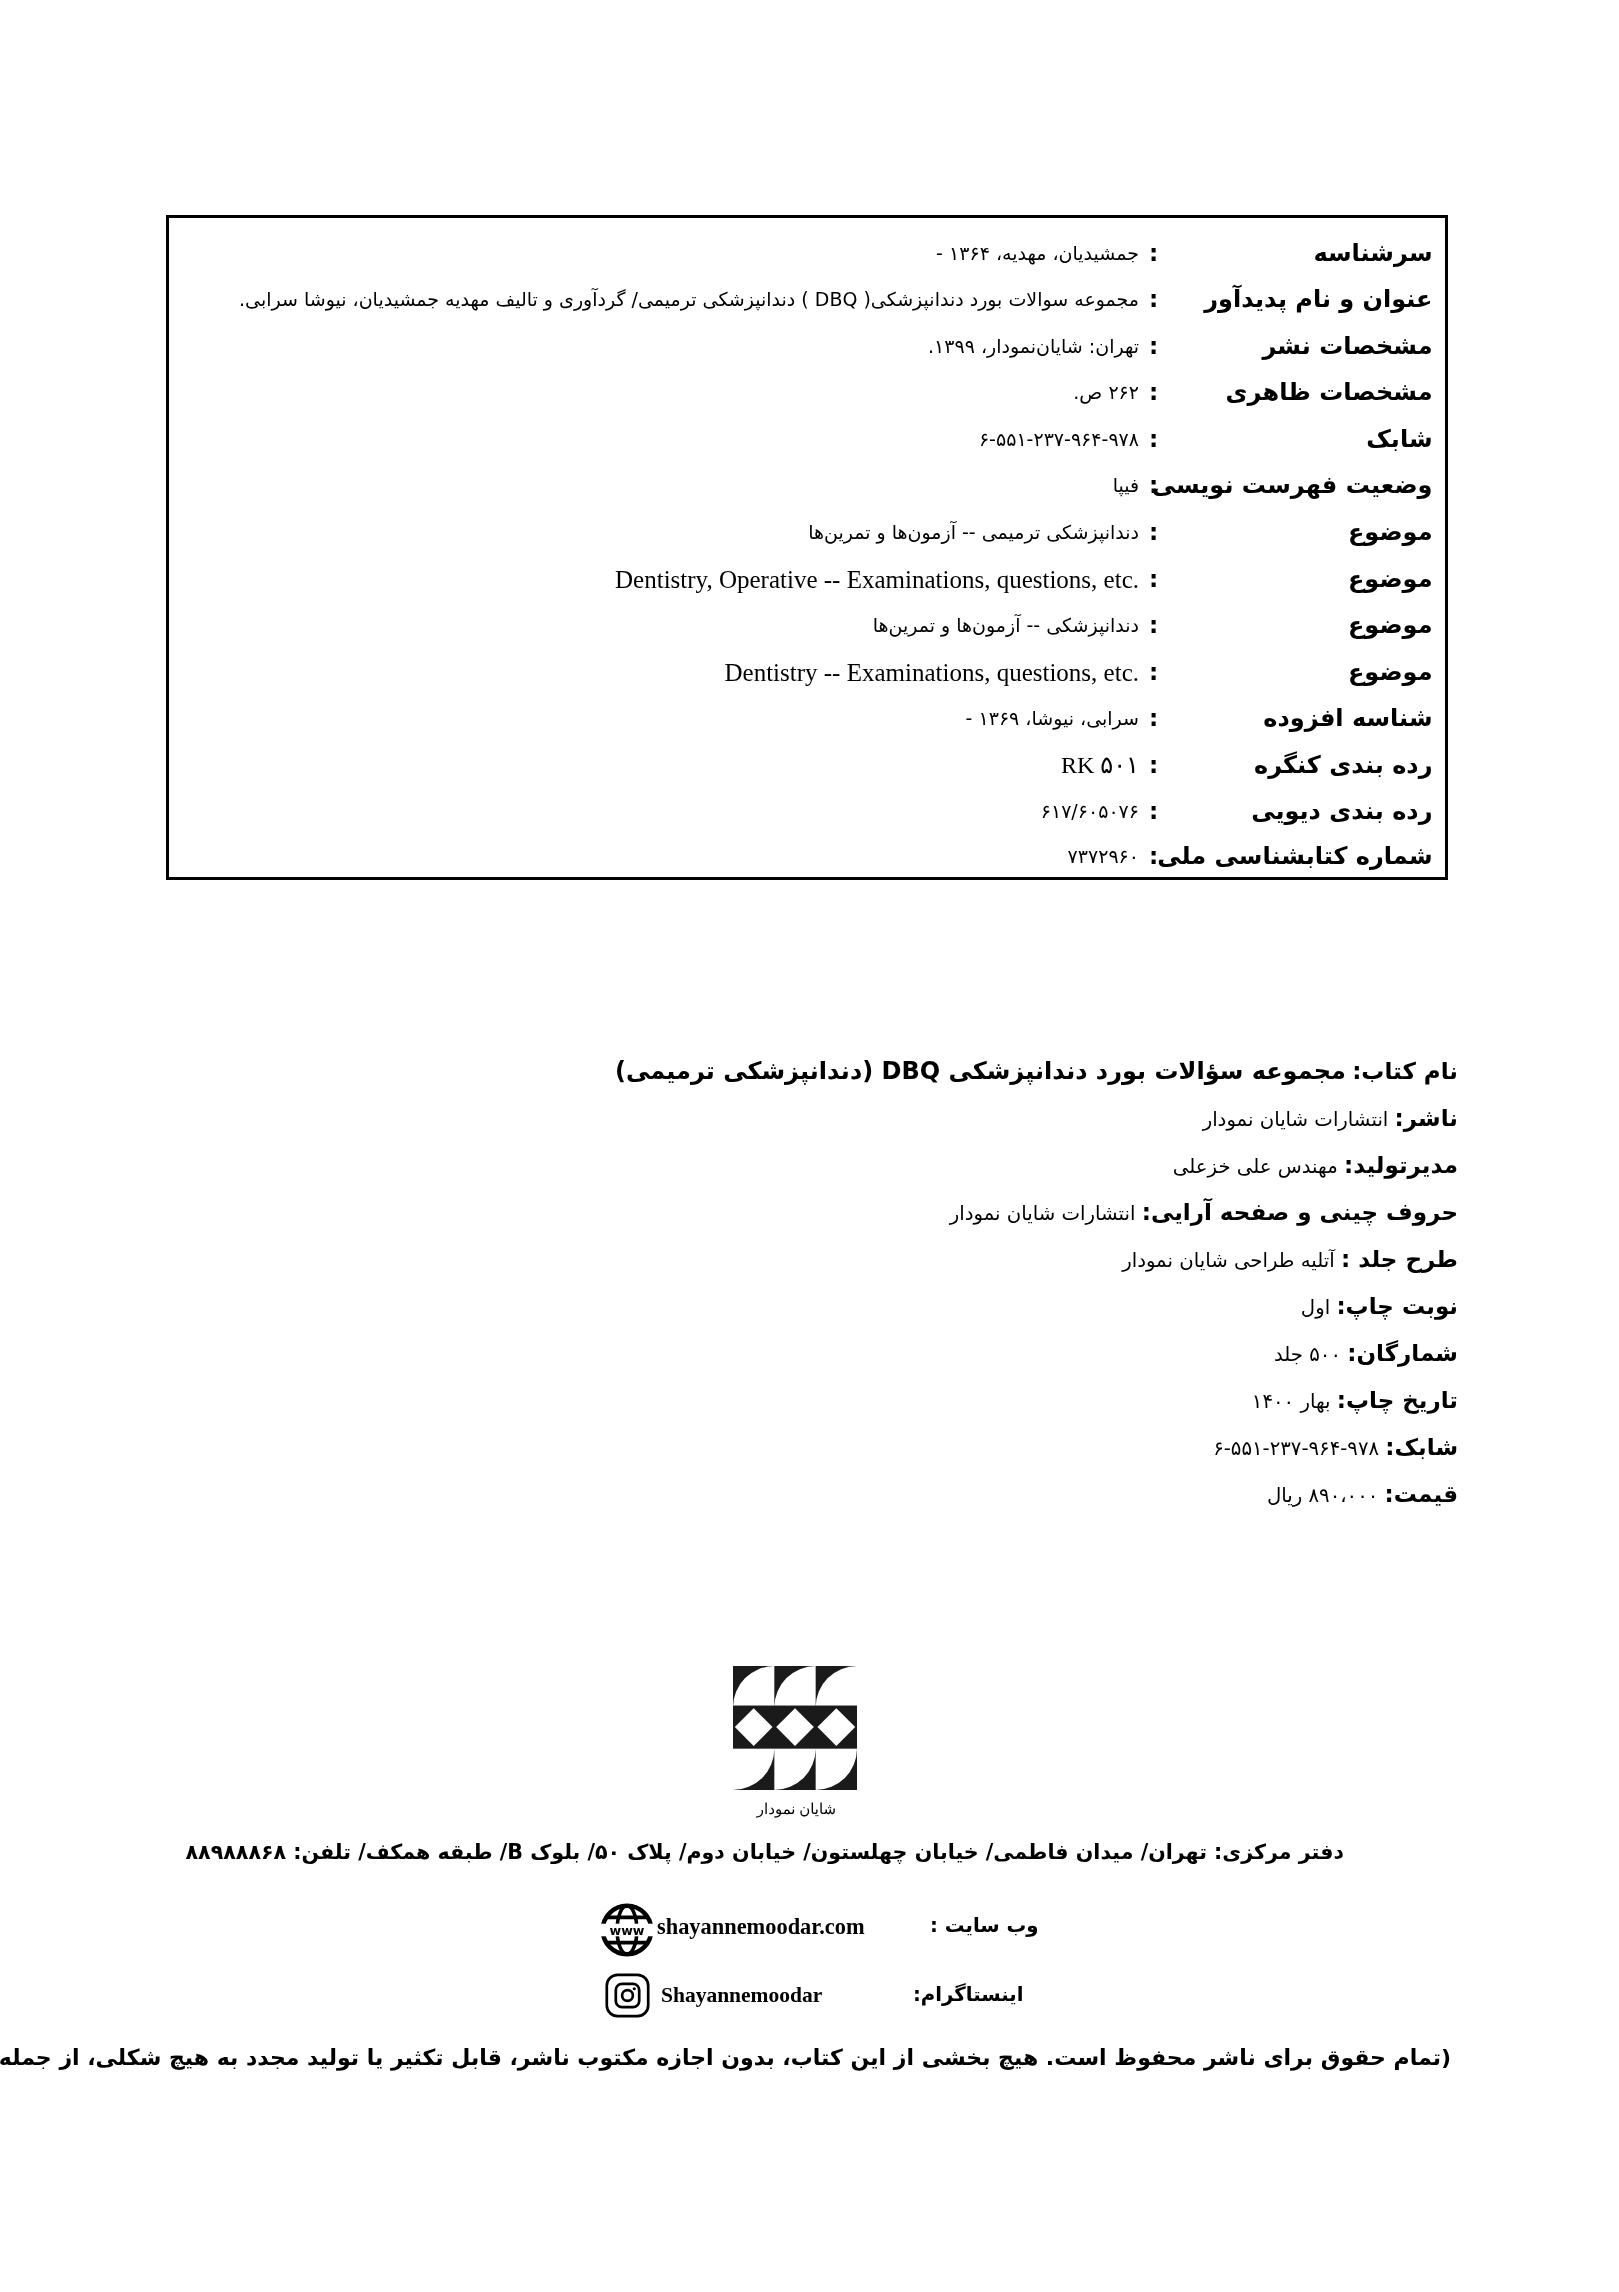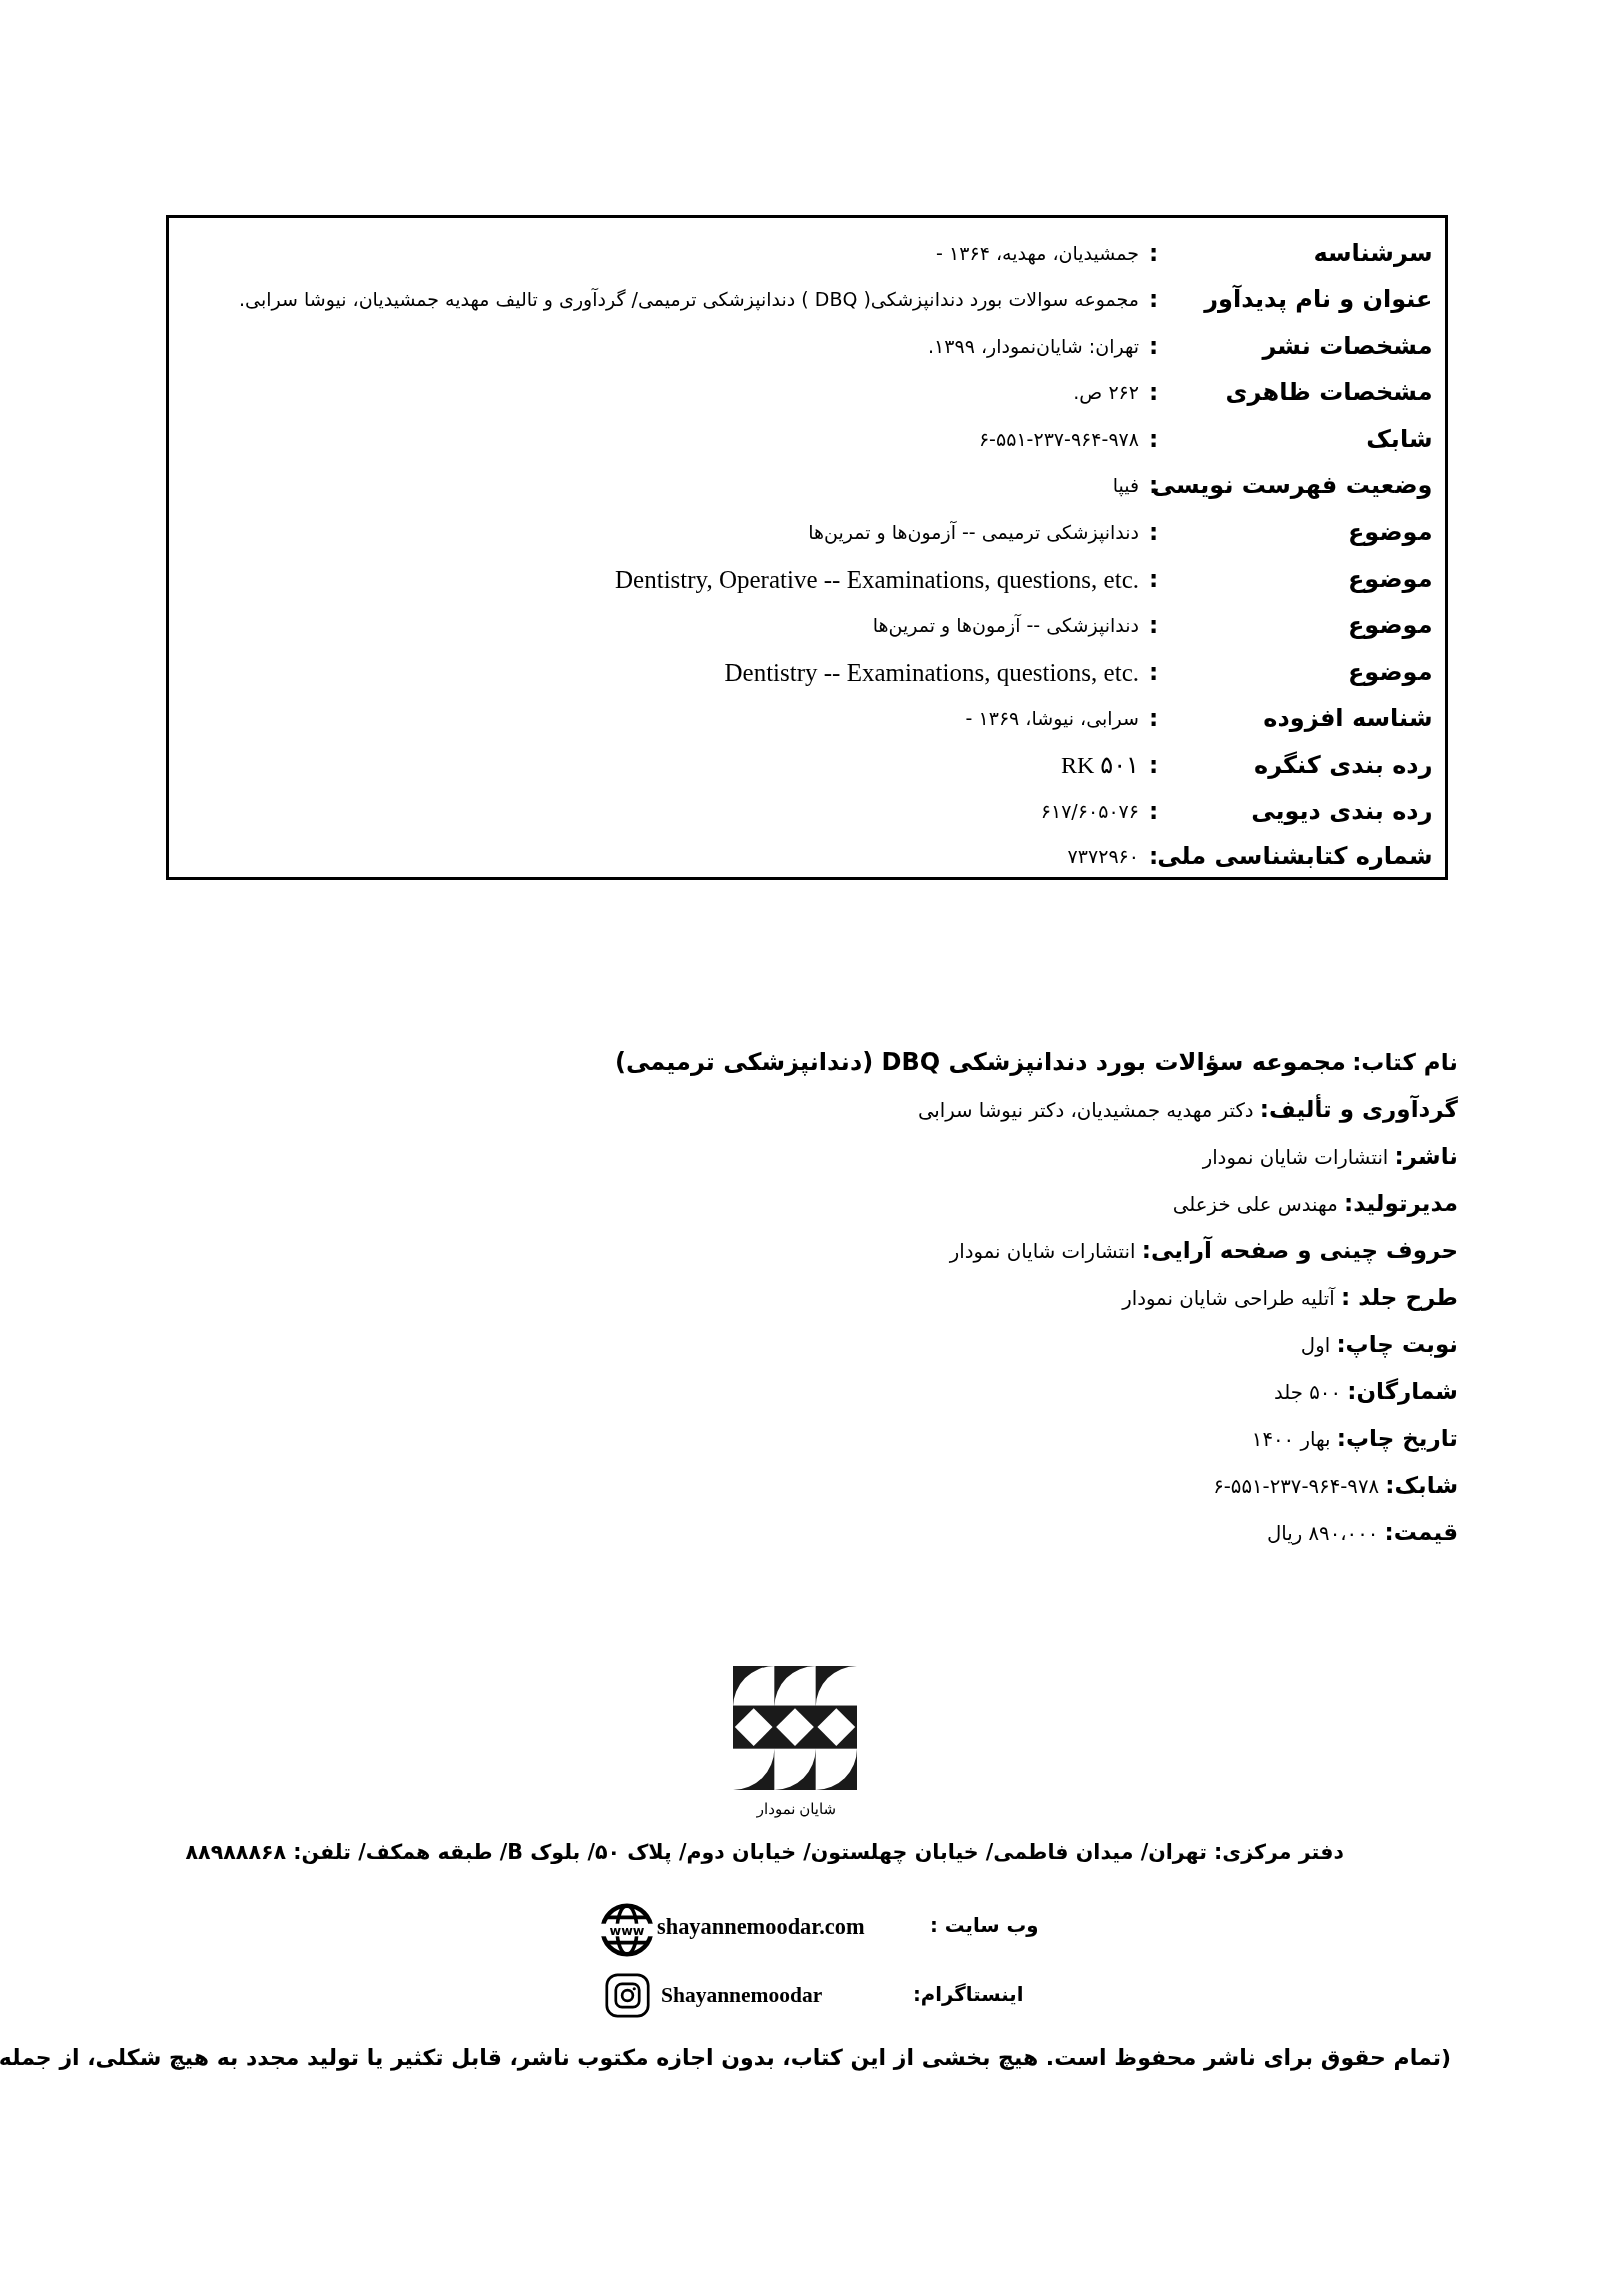--- a/index.html
+++ b/index.html
@@ -4,21 +4,21 @@
 <style>
   html, body { margin:0; padding:0; background:#ffffff; }
   body { width:1619px; height:2293px; position:relative; font-family:"DejaVu Sans", sans-serif; color:#000; overflow:hidden; }
   .cip-box { position:absolute; left:166px; top:215px; width:1282px; height:665px; border:3.6px solid #000; box-sizing:border-box; }
   .cip-row { position:absolute; right:0; left:0; height:45px; direction:rtl; }
   .cip-label { position:absolute; right:12.5px; width:260px; text-align:right; font-weight:bold; font-size:24px; line-height:45px; white-space:nowrap; }
   .cip-colon { position:absolute; right:278px; width:27px; text-align:center; font-weight:bold; font-size:23px; line-height:45px; }
   .cip-value { position:absolute; right:306px; text-align:right; font-size:19px; line-height:45px; white-space:nowrap; }
   .cip-value.en { font-family:"Liberation Serif", serif; font-size:25px; direction:ltr; unicode-bidi:embed; }
   .credits { position:absolute; right:161px; top:1039px; width:896px; direction:rtl; text-align:right; }
-  .credit-line { height:47px; line-height:47px; white-space:nowrap; font-size:19.7px; }
+  .credit-line { height:47px; line-height:65px; white-space:nowrap; font-size:19.7px; }
   .credit-line .k { font-weight:bold; font-size:23px; }
   .credit-line .title-v { font-weight:bold; font-size:24px; }
   .logo { position:absolute; left:733px; top:1666px; width:124px; height:124px; }
   .logo-caption { position:absolute; left:716px; top:1800px; width:161px; text-align:center; font-size:15px; direction:rtl;font-family:Liberation Serif, serif; }
   .address { position:absolute; left:269px; top:1840px; width:1075px; direction:rtl; font-weight:bold; font-size:20.6px; white-space:nowrap; }
   .web-row { position:absolute; left:600px; top:1903px; height:54px; width:466px; }
   .globe { position:absolute; left:0; top:0; width:54px; height:54px; }
   .web-url { position:absolute; left:57px; top:10.7px; font-family:"Liberation Serif", serif; font-weight:bold; font-size:22.4px; }
   .web-label { position:absolute; left:330px; top:10.7px; direction:rtl; font-weight:bold; font-size:19.7px; }
   .insta-row { position:absolute; left:600px; top:1970px; height:54px; width:448px; }
@@ -103,24 +103,20 @@
     <span class="cip-value">۷۳۷۲۹۶۰</span>
   </div>
 </div>
 
 <div class="credits">
   <div class="credit-line">
     <span class="k">نام کتاب:</span>
     <span class="title-v">مجموعه سؤالات بورد دندانپزشکی DBQ (دندانپزشکی ترمیمی)</span>
   </div>
   <div class="credit-line">
-    <span class="k">گردآوری و تألیف:</span>
-    <span>دکتر مهدیه جمشیدیان، دکتر نیوشا سرابی</span>
-  </div>
-  <div class="credit-line">
     <span class="k">ناشر:</span>
     <span>انتشارات شایان نمودار</span>
   </div>
   <div class="credit-line">
     <span class="k">مدیرتولید:</span>
     <span>مهندس علی خزعلی</span>
   </div>
   <div class="credit-line">
     <span class="k">حروف چینی و صفحه آرایی:</span>
     <span>انتشارات شایان نمودار</span>

